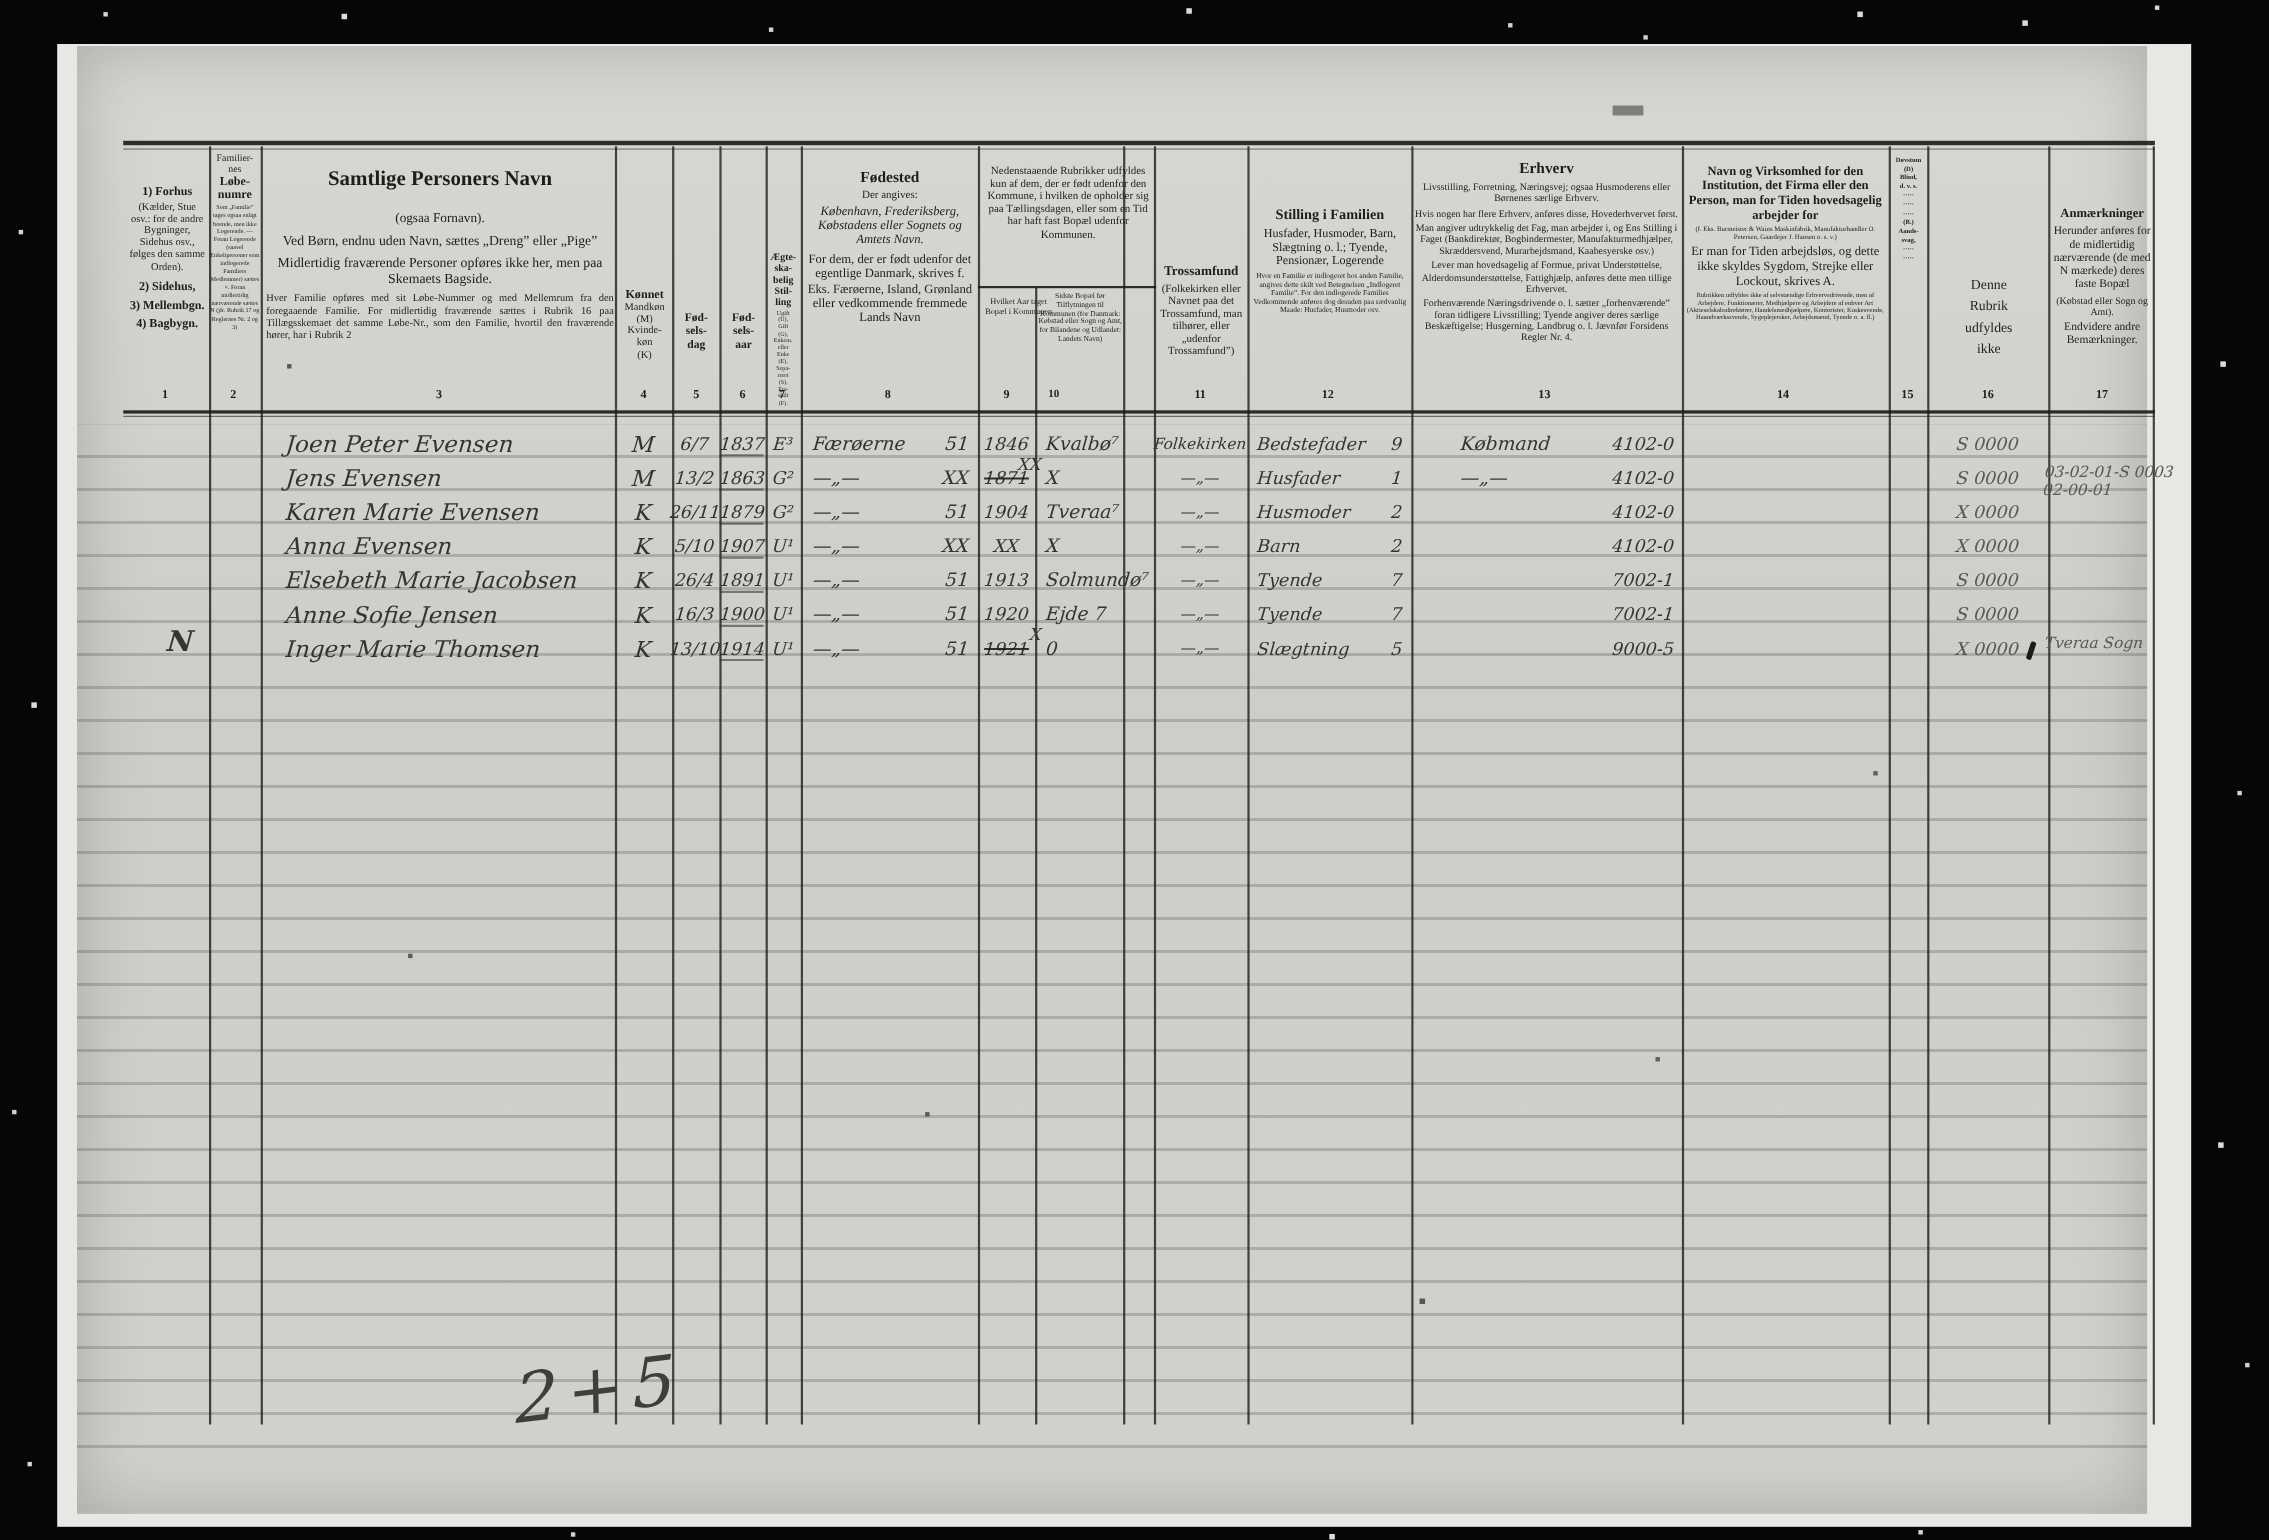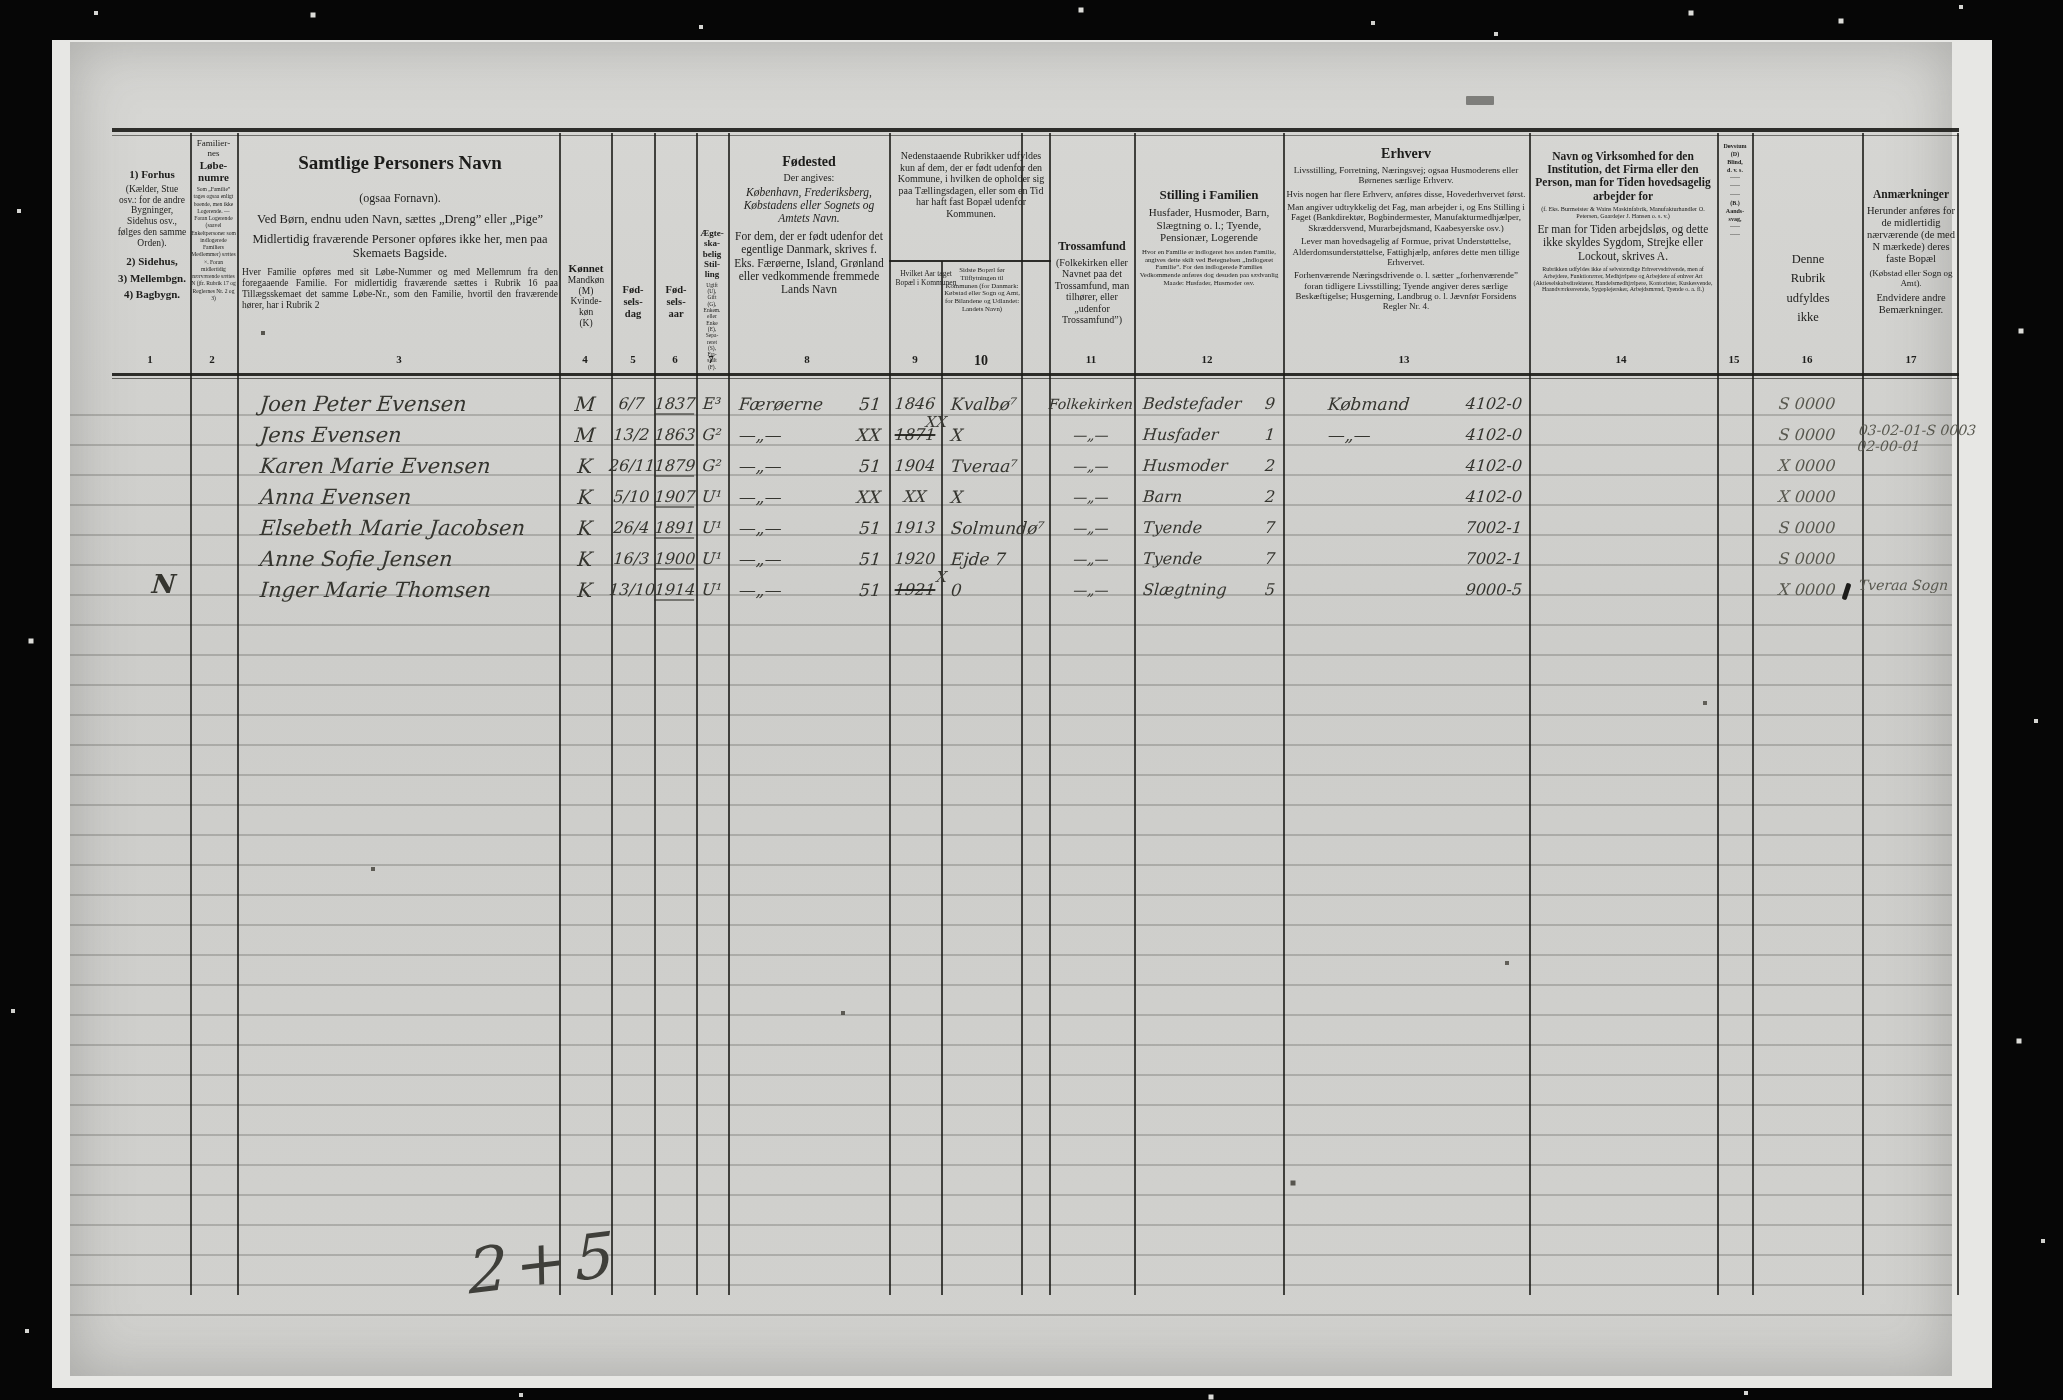--- a/index.html
+++ b/index.html
@@ -211,21 +211,21 @@
   <div id="colnums">
       <div class="hcell b" style="left: 130px; top: 353px; width: 40px; font-size: 11px;">1</div>
       <div class="hcell b" style="left: 192px; top: 353px; width: 40px; font-size: 11px;">2</div>
       <div class="hcell b" style="left: 379px; top: 353px; width: 40px; font-size: 11px;">3</div>
       <div class="hcell b" style="left: 565px; top: 353px; width: 40px; font-size: 11px;">4</div>
       <div class="hcell b" style="left: 613px; top: 353px; width: 40px; font-size: 11px;">5</div>
       <div class="hcell b" style="left: 655px; top: 353px; width: 40px; font-size: 11px;">6</div>
       <div class="hcell b" style="left: 691px; top: 353px; width: 40px; font-size: 11px;">7</div>
       <div class="hcell b" style="left: 787px; top: 353px; width: 40px; font-size: 11px;">8</div>
       <div class="hcell b" style="left: 895px; top: 353px; width: 40px; font-size: 11px;">9</div>
-      <div class="hcell b" style="left: 961px; top: 353px; width: 40px; font-size: 14px;">10</div>
+      <div class="hcell b" style="left: 938px; top: 353px; width: 40px; font-size: 10px;">10</div>
       <div class="hcell b" style="left: 1071px; top: 353px; width: 40px; font-size: 11px;">11</div>
       <div class="hcell b" style="left: 1187px; top: 353px; width: 40px; font-size: 11px;">12</div>
       <div class="hcell b" style="left: 1384px; top: 353px; width: 40px; font-size: 11px;">13</div>
       <div class="hcell b" style="left: 1601px; top: 353px; width: 40px; font-size: 11px;">14</div>
       <div class="hcell b" style="left: 1714px; top: 353px; width: 40px; font-size: 11px;">15</div>
       <div class="hcell b" style="left: 1787px; top: 353px; width: 40px; font-size: 11px;">16</div>
       <div class="hcell b" style="left: 1891px; top: 353px; width: 40px; font-size: 11px;">17</div>
     </div>
 
   <div id="rows">

